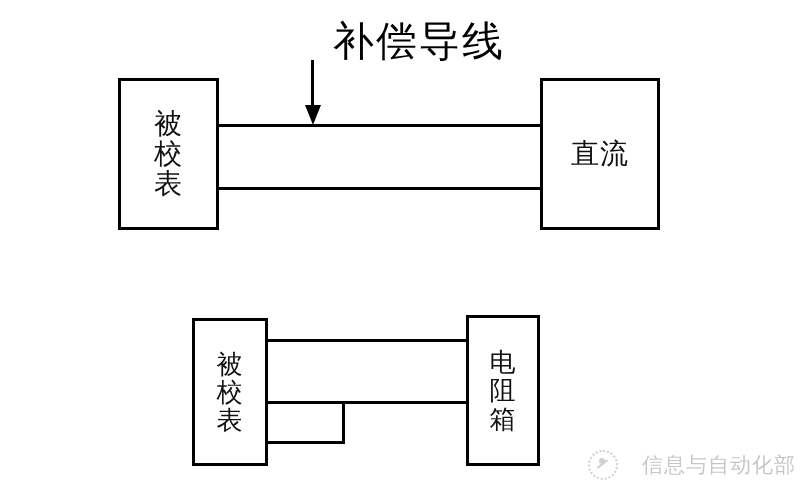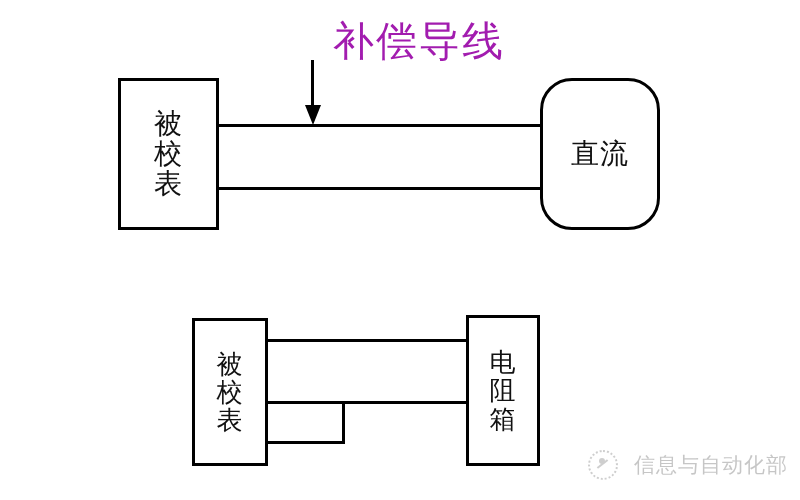--- a/index.html
+++ b/index.html
@@ -42,21 +42,20 @@
     width: 101px;
     height: 152px;
   }
   #box-dut-upper .txtline { font-size: 28px; }
 
   #box-potentiometer {
     left: 540px;
     top: 78px;
     width: 120px;
     height: 152px;
-    border-radius: 32px;
   }
   #box-potentiometer .txtline { font-size: 28px; }
 
   
   #box-dut-lower {
     left: 192px;
     top: 318px;
     width: 76px;
     height: 148px;
   }
@@ -121,34 +120,34 @@
     border-right: 8px solid transparent;
     border-top: 20px solid #000000;
   }
 
   
   #label-compensating-wire {
     position: absolute;
     left: 333px;
     top: 14px;
     font-size: 41px;
-    color: #a21caf;
+    color: #000000;
     letter-spacing: 2px;
     white-space: nowrap;
     z-index: 4;
   }
 
   
   #watermark {
     position: absolute;
     left: 588px;
     top: 450px;
     display: flex;
     align-items: center;
-    gap: 16px;
+    gap: 24px;
     opacity: 0.42;
     z-index: 5;
   }
   #watermark .wm-logo {
     position: relative;
     width: 26px;
     height: 26px;
     border-radius: 50%;
     border: 2px dotted #8d8d8d;
     flex: 0 0 auto;

